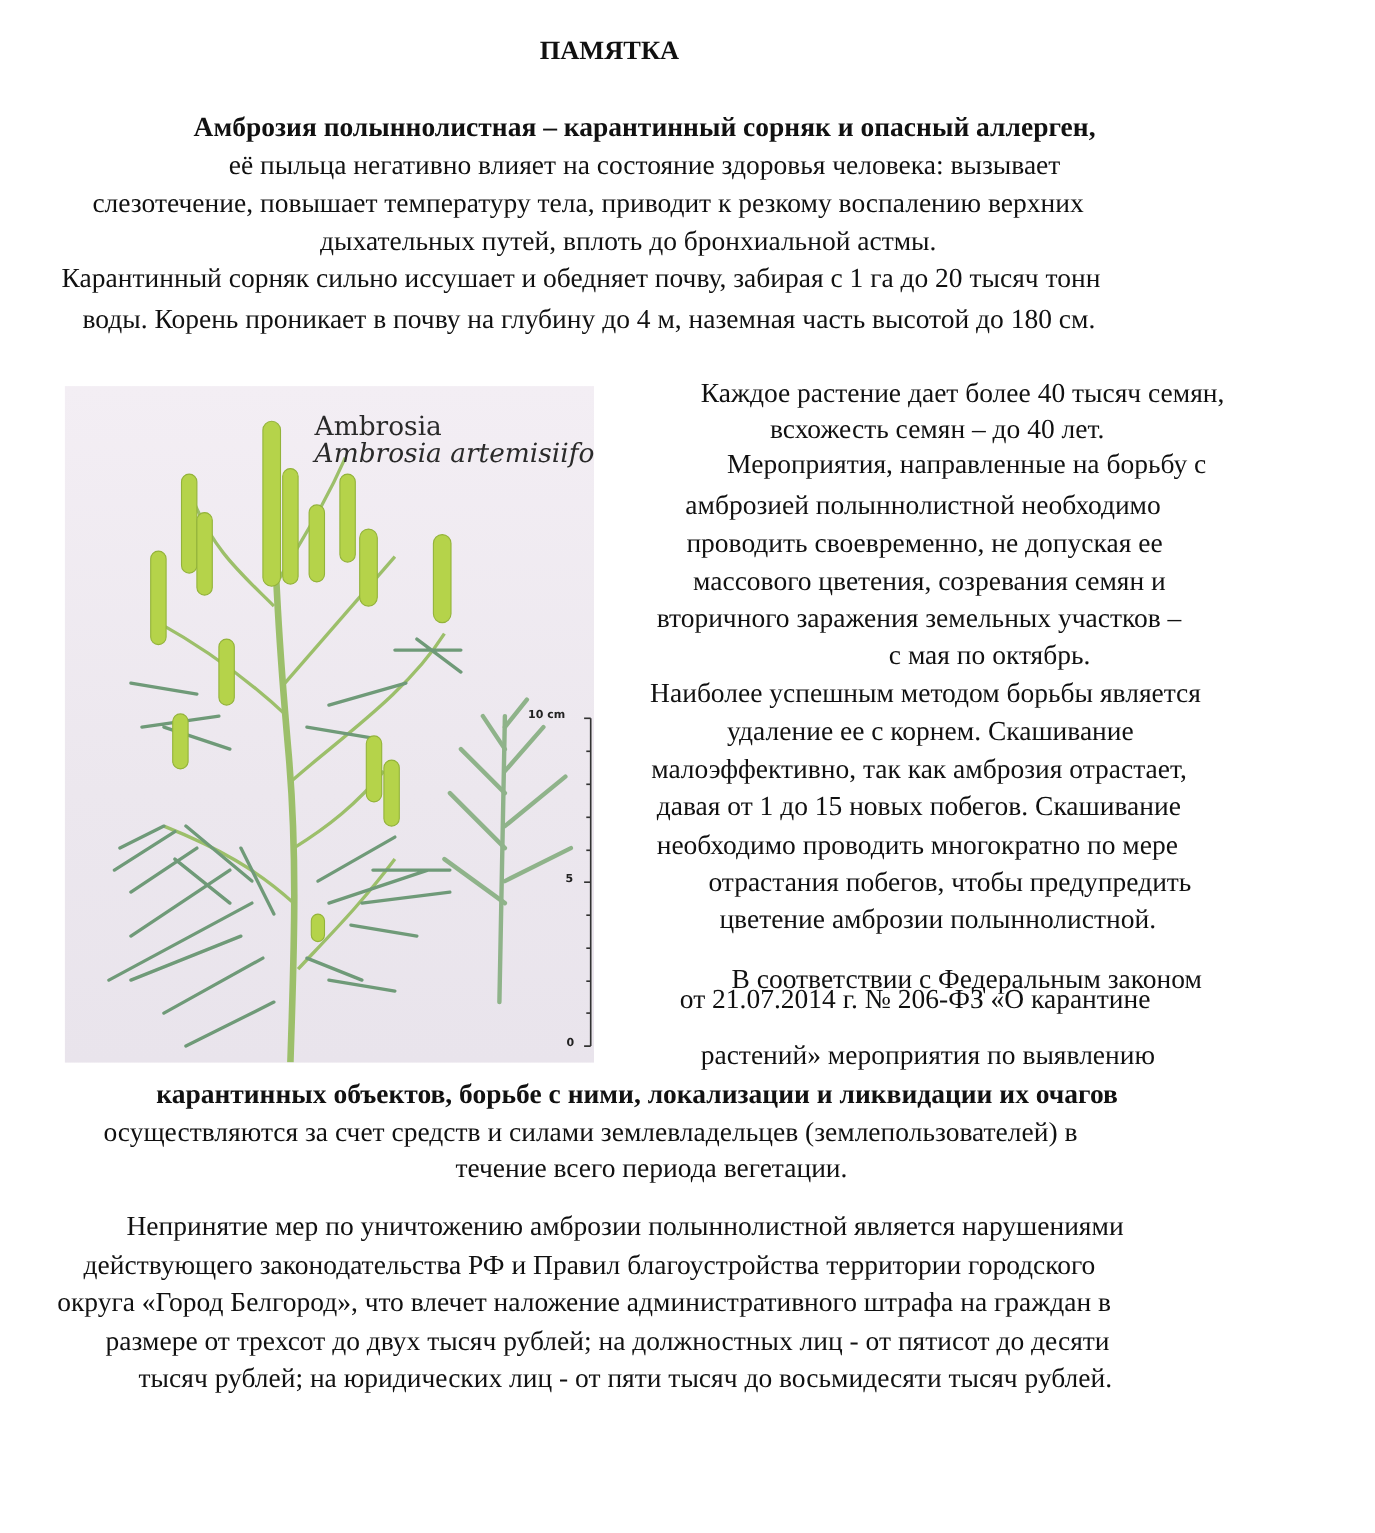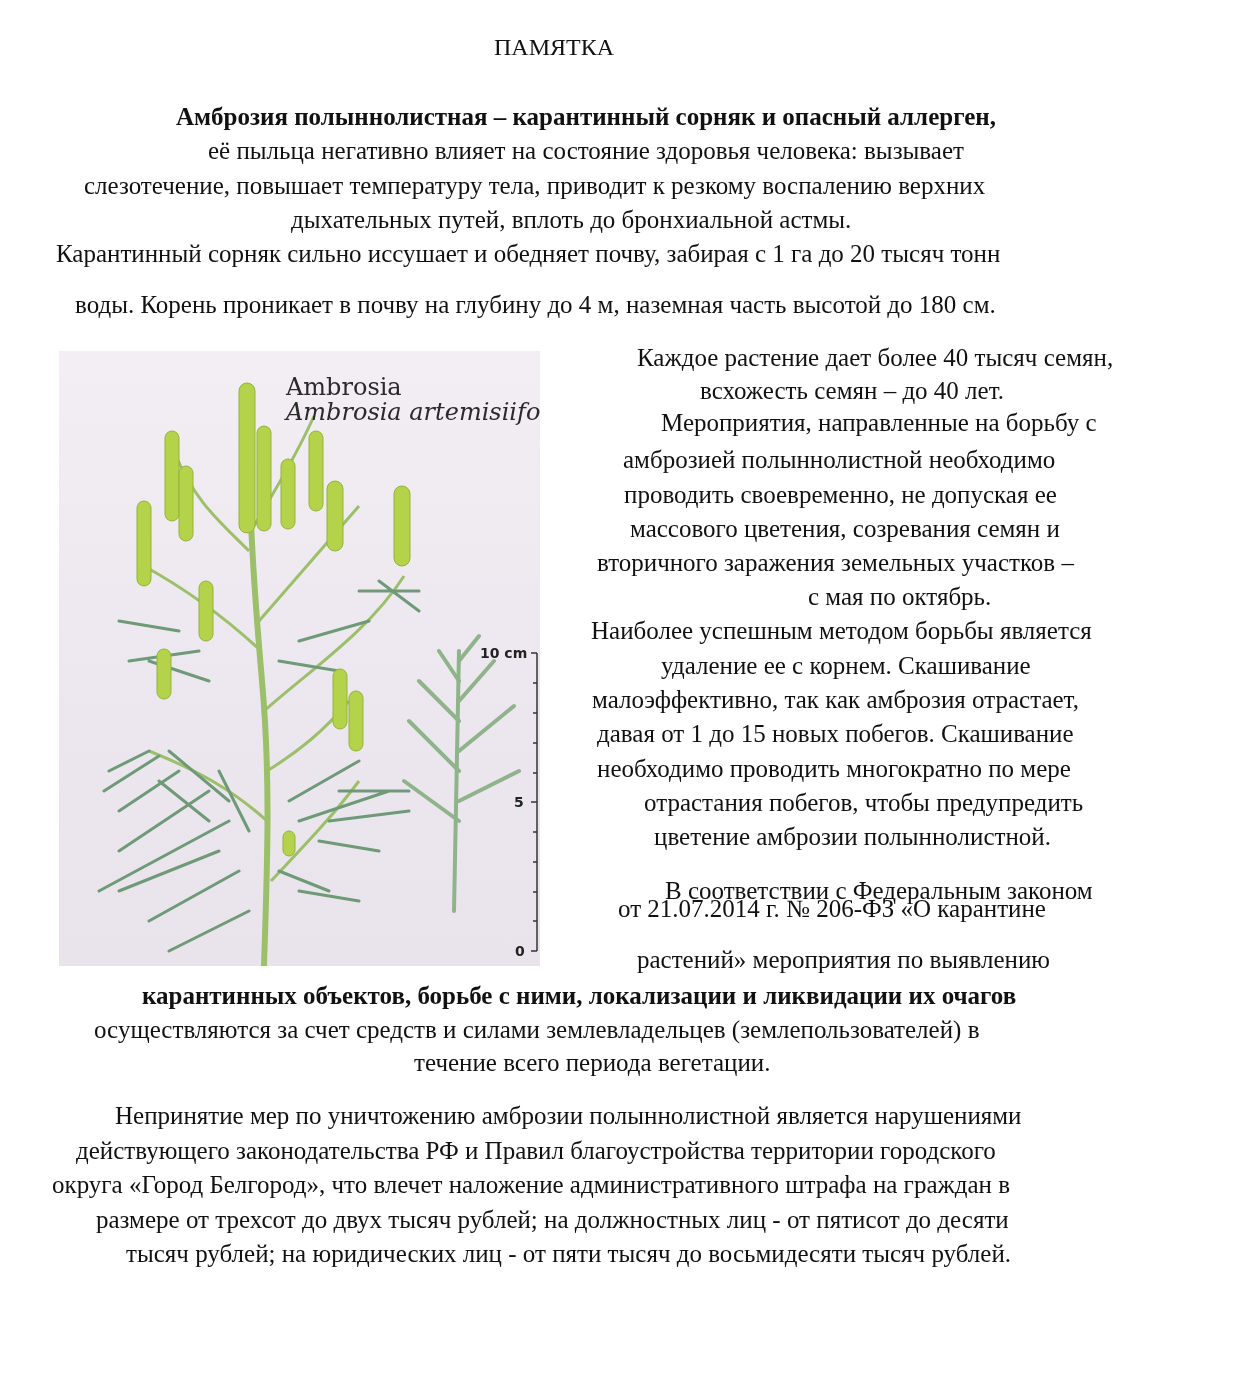--- a/index.html
+++ b/index.html
@@ -5,43 +5,43 @@
     html, body { margin: 0; padding: 0; background: #ffffff; }
     body {
       width: 1250px; height: 1394px; position: relative; overflow: hidden;
       font-family: "Liberation Serif", serif; color: #111111;
     }
     .line {
       position: absolute; white-space: nowrap; font-size: 25px; line-height: 30px;
       font-family: "Liberation Serif", serif; color: #111;
     }
     .b { font-weight: bold; }
-    #title { left: 0; width: 1028px; top: 32px; font-size: 24px; font-weight: normal; text-align: center; padding-left: 80px; box-sizing: border-box; }
+    #title { left: 0; width: 1028px; top: 32px; font-size: 24px; font-weight: bold; text-align: center; padding-left: 80px; box-sizing: border-box; }
 
     
     #plant-figure {
       position: absolute; left: 59px; top: 351px; width: 481px; height: 615px;
       background: linear-gradient(180deg, #f3eef4 0%, #ece7ee 60%, #e9e4ec 100%);
       overflow: hidden;
     }
     #plant-figure svg { position: absolute; left: 0; top: 0; }
     .cap { position: absolute; font-family: "DejaVu Serif", serif; color: #2a2a2a; font-size: 24px; white-space: nowrap; }
-    .scale-label { position: absolute; font-family: "DejaVu Sans", sans-serif; font-weight: bold; font-size: 14px; color: #222; white-space: nowrap; }
+    .scale-label { position: absolute; font-family: "DejaVu Sans", sans-serif; font-weight: bold; font-size: 10px; color: #222; white-space: nowrap; }
   </style>
 </head>
 <body>
 
 <div id="title" class="line">ПАМЯТКА</div>
 
 <div class="line b" style="left:176px; top:102px;">Амброзия полыннолистная – карантинный сорняк и опасный аллерген,</div>
 <div class="line" style="left:208px; top:136px;">её пыльца негативно влияет на состояние здоровья человека: вызывает</div>
 <div class="line" style="left:84px; top:171px;">слезотечение, повышает температуру тела, приводит к резкому воспалению верхних</div>
 <div class="line" style="left:291px; top:205px;">дыхательных путей, вплоть до бронхиальной астмы.</div>
 <div class="line" style="left:56px; top:239px;">Карантинный сорняк сильно иссушает и обедняет почву, забирая  с 1 га до 20 тысяч тонн</div>
-<div class="line" style="left:75px; top:290px;">воды. Корень проникает в почву на глубину до 4 м, наземная часть высотой до 180 см.</div>
+<div class="line" style="left:75px; top:276px;">воды. Корень проникает в почву на глубину до 4 м, наземная часть высотой до 180 см.</div>
 
 <div id="plant-figure">
   <svg width="481" height="615" viewBox="0 0 481 615">
 
     <path d="M205 615 C 208 520, 212 430, 203 330 C 196 250, 190 170, 188 40" stroke="#9cbf6a" stroke-width="6" fill="none"></path>
 
     <g stroke="#9cbf6a" stroke-width="3" fill="none">
       <path d="M202 300 C 170 270, 130 240, 85 215"></path>
       <path d="M200 270 C 235 230, 270 190, 300 155"></path>
       <path d="M205 360 C 250 320, 310 280, 345 225"></path>

